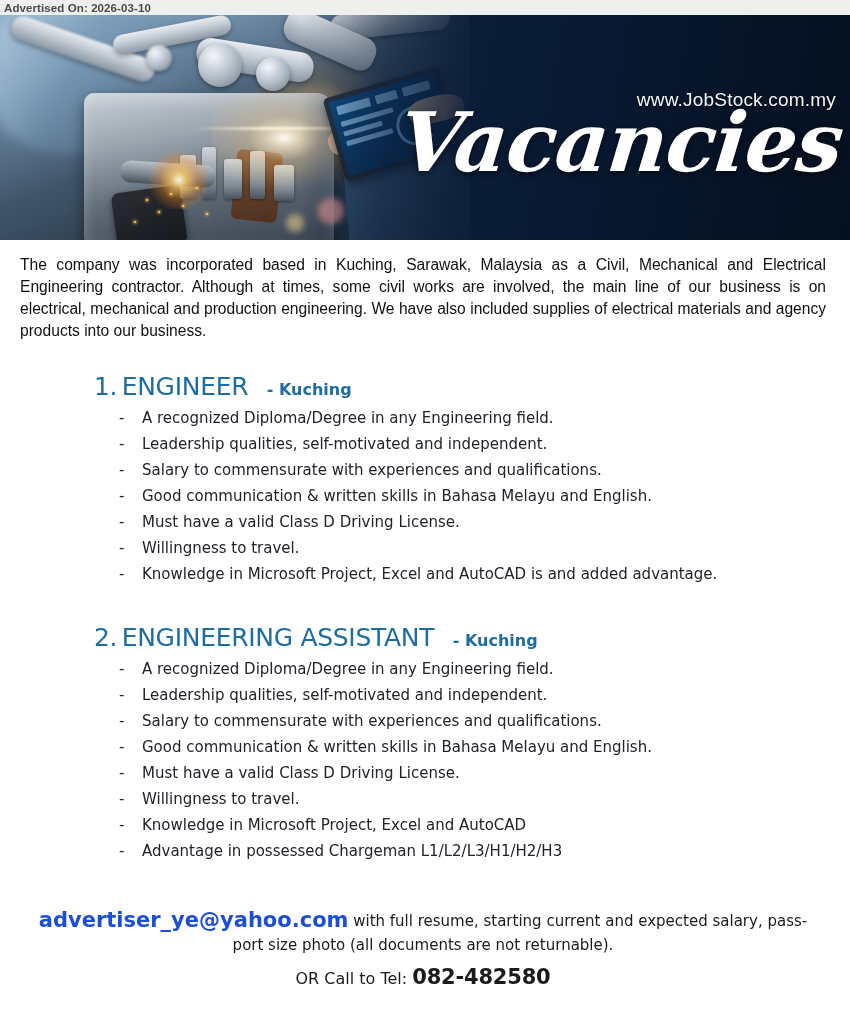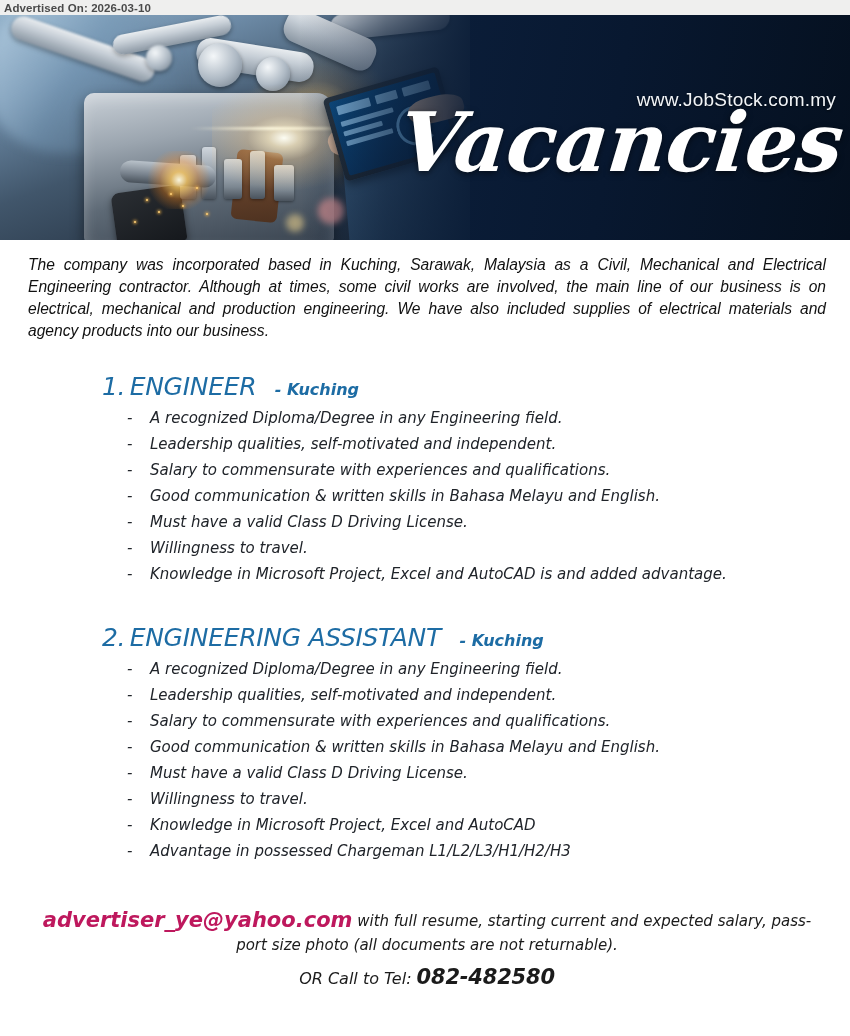--- a/index.html
+++ b/index.html
@@ -246,23 +246,22 @@
     font-size: 82px;
     line-height: 1;
     color: #ffffff;
     letter-spacing: -1px;
     text-shadow: 0 2px 6px rgba(0,0,0,0.55);
     transform: skewX(-6deg);
   }
 
   
   .content {
-    padding: 14px 24px 0 28px;
+    padding: 14px 24px 0 20px;
     box-sizing: border-box;
-    font-style: italic;
   }
   .intro {
     font-family: "Liberation Sans", sans-serif;
     font-size: 15.6px;
     line-height: 22px;
     color: #111;
     text-align: justify;
     margin: 0;
   }
 
@@ -325,21 +324,21 @@
     font-size: 15px;
     line-height: 24px;
     color: #1b1b1b;
     margin-top: 6px;
     padding: 0 4px;
   }
   .email {
     font-family: "DejaVu Sans", sans-serif;
     font-size: 21px;
     font-weight: bold;
-    color: #be185d;
+    color: #1d4ed8;
     vertical-align: -1px;
     margin-top: 40px;
   }
   .foot-tel {
     margin-top: 8px;
     font-family: "DejaVu Sans", sans-serif;
     font-size: 16px;
     color: #1b1b1b;
   }
   .foot-tel .tel-num {

